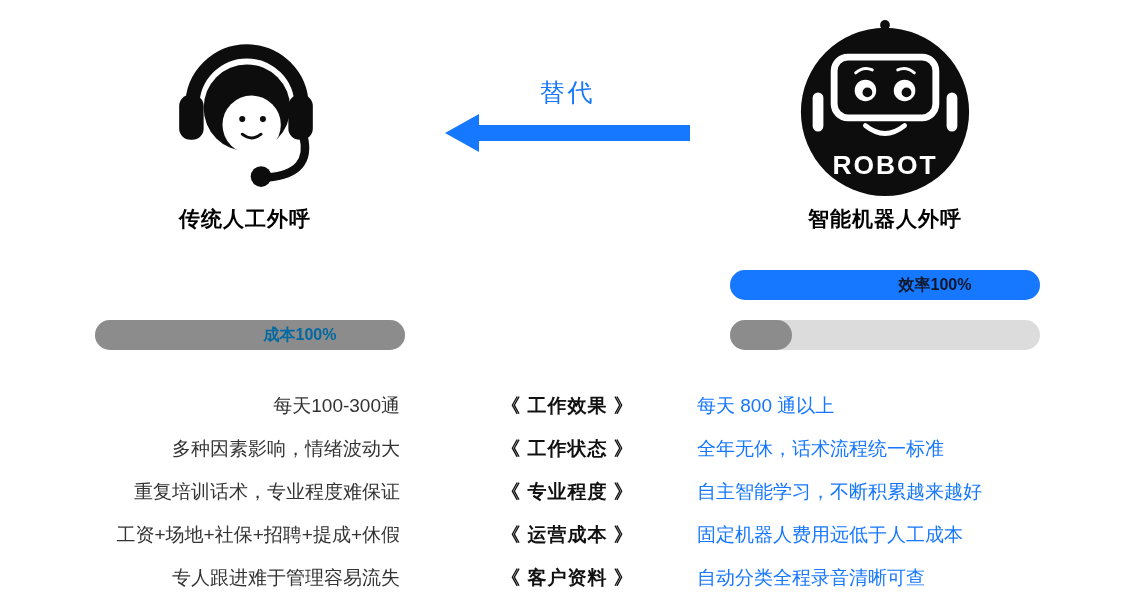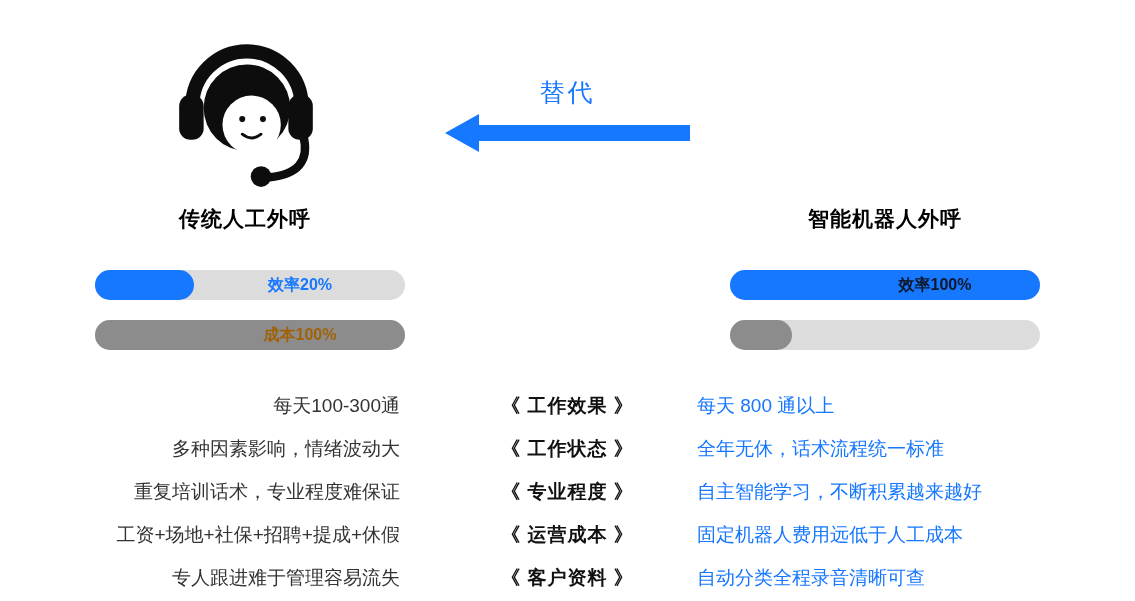--- a/index.html
+++ b/index.html
@@ -23,21 +23,21 @@
   .bar { position: absolute; width: 310px; height: 30px;
          background: var(--bar-track, #dcdcdc); border-radius: 15px; }
   .bar .fill { position: absolute; left: 0; top: 0; height: 100%; border-radius: 15px; }
   .fill.f-blue { background: var(--accent, #1677ff); }
   .fill.f-gray { background: var(--bar-gray, #8c8c8c); }
   .bar .bar-label { position: absolute; left: 100px; right: 0; top: 0; height: 30px;
                     line-height: 30px; text-align: center; font-size: 16px; font-weight: bold;
                     white-space: nowrap; }
   .c-accent { color: var(--accent, #1677ff); }
   .c-white  { color: #0f172a; }
-  .c-black  { color: #a16207; }
+  .c-black  { color: #0369a1; }
   .bar.lb1 { left: 95px;  top: 270px; }
   .bar.lb2 { left: 95px;  top: 320px; }
   .bar.rb1 { left: 730px; top: 270px; }
   .bar.rb2 { left: 730px; top: 320px; }
 
   .rows { position: absolute; left: 0; top: 384px; width: 950px; }
   .row  { position: relative; height: 43px; }
   .cell { position: absolute; top: 0; height: 43px; line-height: 43px;
           font-size: 19px; white-space: nowrap; }
   .cell.l { left: 0;     width: 400px; text-align: right;  color: #333333; }
@@ -66,26 +66,40 @@
   </div>
   <div class="title left">传统人工外呼</div>
 
   <div class="replace">替代</div>
   <div class="arrow">
     <svg width="245" height="42" viewBox="0 0 245 42">
       <polygon points="0,21 34,2 34,13 245,13 245,29 34,29 34,40" fill="#1677ff"></polygon>
     </svg>
   </div>
 
+  <div class="icon-wrap robot-icon">
+    <svg width="176" height="178" viewBox="0 0 180 182">
+      <rect x="86" y="2" width="8" height="14" rx="3" fill="#0d0d0d"></rect>
+      <circle cx="90" cy="5" r="5" fill="#0d0d0d"></circle>
+      <circle cx="90" cy="94" r="86" fill="#0d0d0d"></circle>
+      <rect x="16" y="74" width="11" height="40" rx="5.5" fill="#ffffff"></rect>
+      <rect x="153" y="74" width="11" height="40" rx="5.5" fill="#ffffff"></rect>
+      <rect x="38" y="38" width="104" height="62" rx="14" fill="none" stroke="#ffffff" stroke-width="7"></rect>
+      <path d="M60 54 q8 -7 17 -3" fill="none" stroke="#ffffff" stroke-width="3" stroke-linecap="round"></path>
+      <path d="M103 51 q9 -4 17 3" fill="none" stroke="#ffffff" stroke-width="3" stroke-linecap="round"></path>
+      <circle cx="70" cy="72" r="11" fill="#ffffff"></circle>
+      <circle cx="110" cy="72" r="11" fill="#ffffff"></circle>
+      <circle cx="72" cy="74" r="5" fill="#0d0d0d"></circle>
+      <circle cx="112" cy="74" r="5" fill="#0d0d0d"></circle>
+      <path d="M70 108 q20 16 40 0" fill="none" stroke="#ffffff" stroke-width="5" stroke-linecap="round"></path>
+      <text x="90" y="157" text-anchor="middle" fill="#ffffff" font-size="27" font-weight="bold" letter-spacing="2" font-family="Liberation Sans, sans-serif">ROBOT</text>
+    </svg>
+  </div>
   <div class="title right">智能机器人外呼</div>
 
-  <div class="bar lb1">
-    <div class="fill f-blue" style="width: 32%;"></div>
-    <span class="bar-label c-accent">效率20%</span>
-  </div>
   <div class="bar lb2">
     <div class="fill f-gray" style="width: 100%;"></div>
     <span class="bar-label c-black">成本100%</span>
   </div>
   <div class="bar rb1">
     <div class="fill f-blue" style="width: 100%;"></div>
     <span class="bar-label c-white">效率100%</span>
   </div>
   <div class="bar rb2">
     <div class="fill f-gray" style="width: 20%;"></div>

